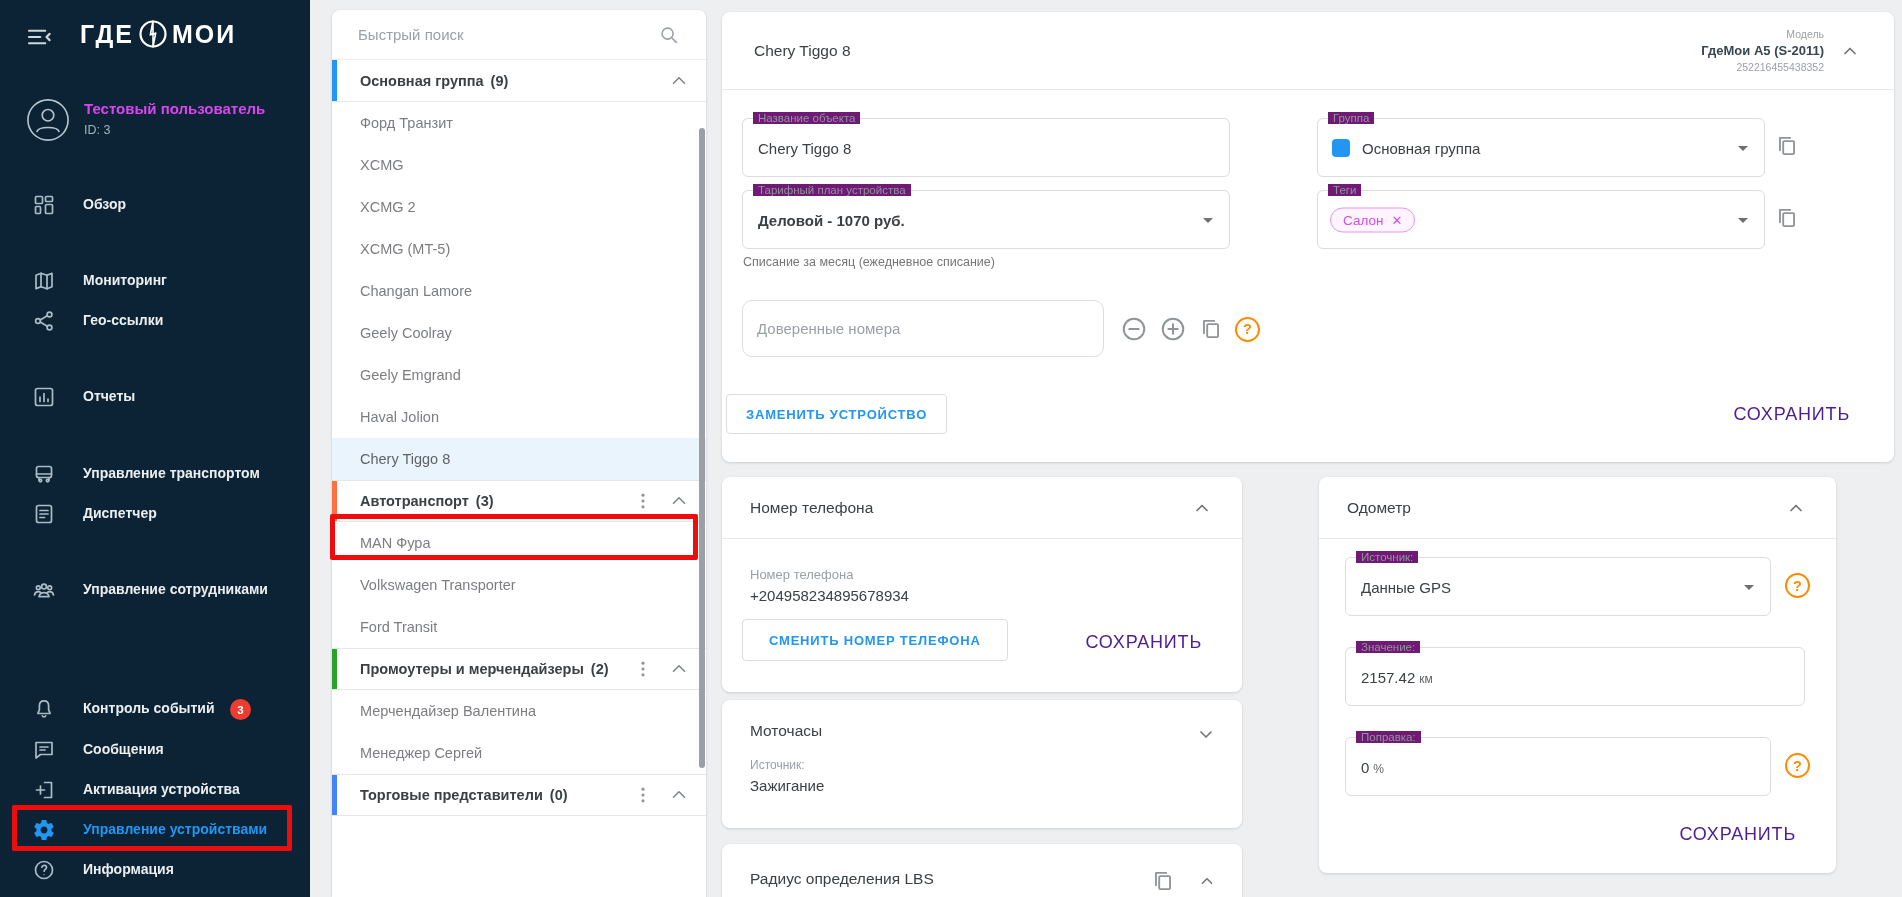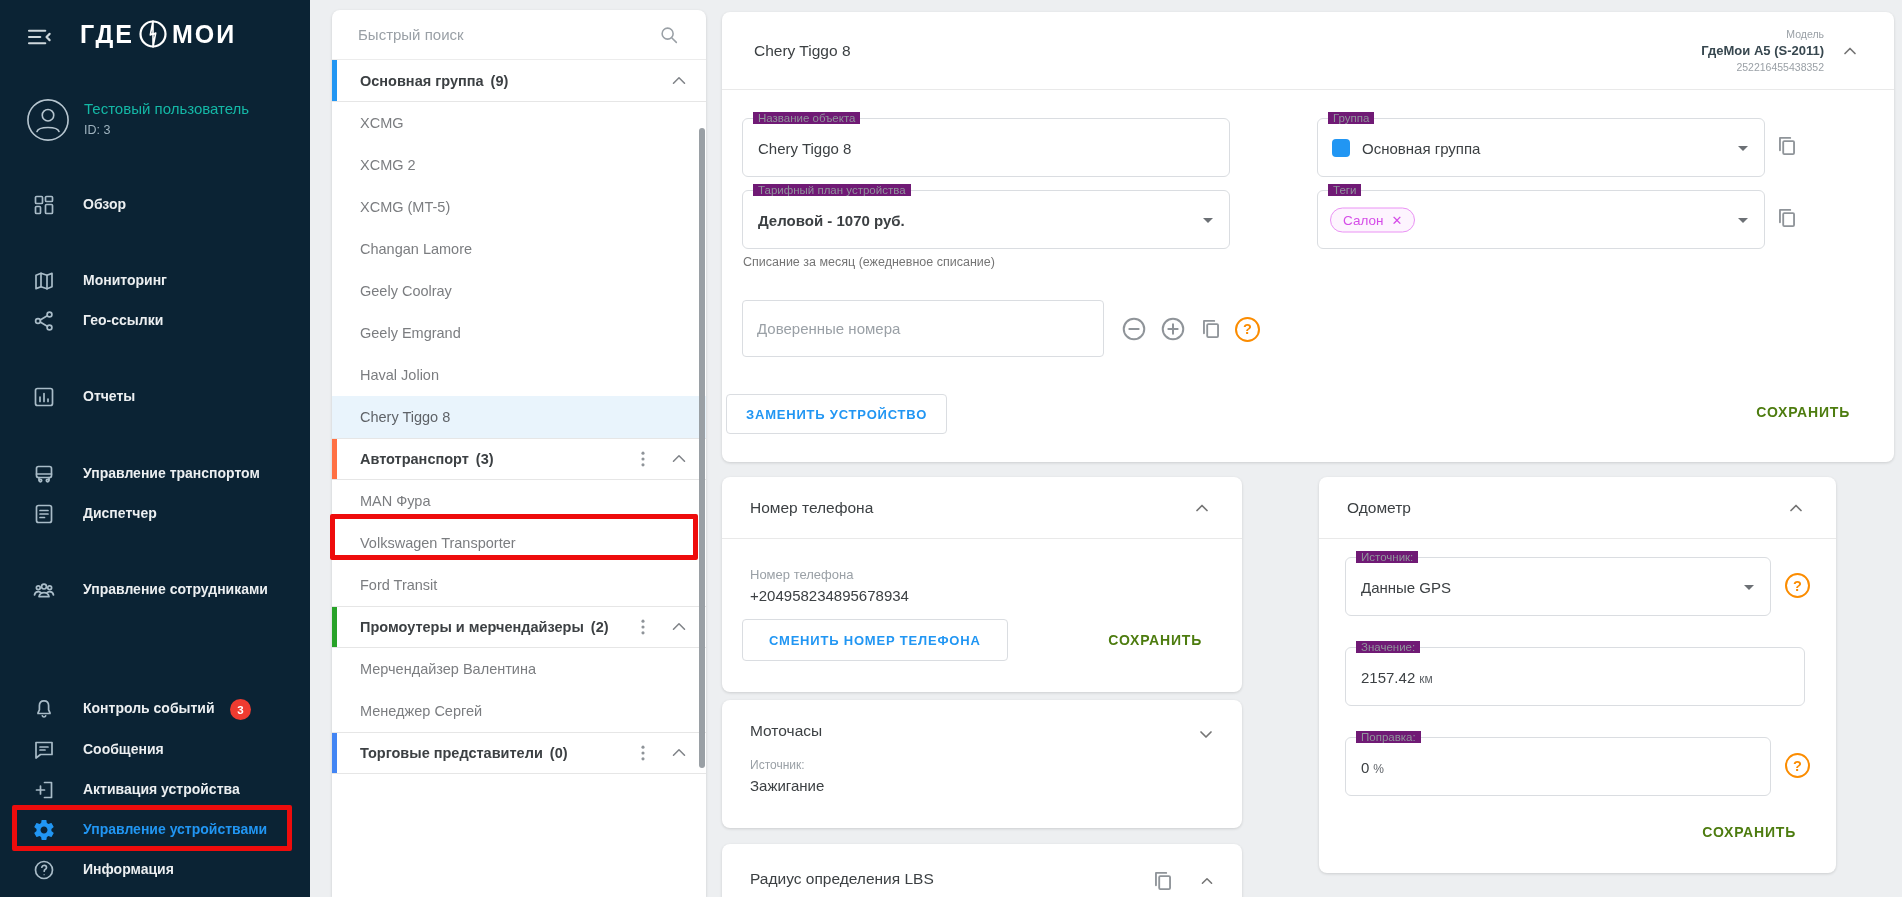--- a/index.html
+++ b/index.html
@@ -7,21 +7,21 @@
   .app{position:relative;width:1902px;height:897px;}
   svg.ic{fill:none;stroke:currentColor;stroke-width:1.7;stroke-linecap:round;stroke-linejoin:round;display:block}
 
   
   .sidebar{position:absolute;left:0;top:0;width:310px;height:897px;background:#0b2334;color:#eceff1;}
   .hamburger{position:absolute;left:24px;top:22px;width:30px;height:30px;color:#cfd8dc;cursor:pointer}
   .logo{position:absolute;left:80px;top:17px;display:flex;align-items:center;color:#fff;
     font-size:25px;font-weight:700;letter-spacing:2px}
   .logo svg{margin:0 2px}
   .user-avatar{position:absolute;left:26px;top:98px;width:44px;height:44px;color:#b6c5cf}
-  .user-name{position:absolute;left:84px;top:100px;font-size:15px;font-weight:400;color:#14b8a6;white-space:nowrap}
+  .user-name{position:absolute;left:84px;top:100px;font-size:15px;font-weight:700;color:#d946ef;white-space:nowrap}
   .user-id{position:absolute;left:84px;top:123px;font-size:12.5px;color:#9fb3bf}
   .nav{position:absolute;left:0;top:0;width:310px;height:897px}
   .nav-item{position:absolute;left:0;width:310px;height:40px;cursor:pointer;color:#eceff1}
   .nav-item .nav-ic{position:absolute;left:32px;top:8px;width:24px;height:24px;color:#a9bcc8}
   .nav-item .nav-label{position:absolute;left:83px;top:11px;font-size:14px;font-weight:600;white-space:nowrap}
   .nav-item.active{color:#2196f3}
   .nav-item.active .nav-ic{color:#2196f3}
   .nav-item:nth-of-type(1){top:185px}.nav-item:nth-of-type(2){top:261px}
   .nav-item:nth-of-type(3){top:301px}.nav-item:nth-of-type(4){top:377px}
   .nav-item:nth-of-type(5){top:454px}.nav-item:nth-of-type(6){top:494px}
@@ -80,30 +80,30 @@
   .fld .unit{font-size:12px;color:#5f6368;margin-left:4px}
   .caret{position:absolute;right:16px;top:50%;margin-top:-2px;width:0;height:0;
     border-left:5px solid transparent;border-right:5px solid transparent;border-top:5.5px solid #6c7075}
   .grp-swatch{position:absolute;left:14px;top:50%;margin-top:-9px;width:18px;height:18px;border-radius:4px}
   .grp-value{left:44px}
   .chip{position:absolute;left:12px;top:50%;transform:translateY(-50%);display:flex;align-items:center;gap:8px;
     border:1px solid #ea92f4;background:#fdf4fe;color:#d54ce8;font-size:13.5px;padding:4px 12px;border-radius:15px}
   .chip-x{font-size:13px;cursor:pointer}
   .copy-btn{position:absolute;width:26px;height:26px;color:#8f9499;cursor:pointer}
   .hint{position:absolute;font-size:12.5px;color:#757575}
-  .txt-input{position:absolute;border:1px solid #dadde1;border-radius:4px;background:#fff;
+  .txt-input{position:absolute;border:1px solid #dadde1;border-radius:10px;background:#fff;
     font-family:"Liberation Sans","DejaVu Sans",sans-serif;font-size:15px;color:#3c4043;padding:0 14px;outline:none;box-sizing:border-box}
   .txt-input::placeholder{color:#9aa0a6}
   .icon-row{position:absolute;display:flex;align-items:center;gap:11px}
   .circle-ic{width:28px;height:28px;color:#8f9499;cursor:pointer}
   .help{width:25px;height:25px;border:2.4px solid #fb8c00;border-radius:50%;color:#fb8c00;font-weight:700;
     font-size:14.5px;display:flex;align-items:center;justify-content:center;box-sizing:border-box;cursor:pointer;background:#fff}
   .btn-outline{position:absolute;display:flex;align-items:center;justify-content:center;border:1px solid #dadde1;
     border-radius:4px;background:#fff;color:#2196f3;font-size:13px;font-weight:700;letter-spacing:.8px;cursor:pointer;white-space:nowrap}
-  .btn-text{position:absolute;color:#4d7c0f;font-size:14px;font-weight:700;letter-spacing:.8px;cursor:pointer;white-space:nowrap}
+  .btn-text{position:absolute;color:#4c1d95;font-size:18px;font-weight:400;letter-spacing:.8px;cursor:pointer;white-space:nowrap}
 
   .phone-card{left:722px;top:477px;width:520px;height:215px}
   .phone-card .card-head{height:62px}
   .p-label{position:absolute;left:28px;top:90px;font-size:13px;color:#9aa0a6}
   .p-value{position:absolute;left:28px;top:110px;font-size:15px;color:#3c4043}
 
   .motor-card{left:722px;top:700px;width:520px;height:128px}
   .m-title{position:absolute;left:28px;top:22px;font-size:15.5px;font-weight:500;color:#3c4043}
   .m-chev{position:absolute;right:24px;top:22px;width:24px;height:24px;color:#757575;cursor:pointer}
   .m-label{position:absolute;left:28px;top:58px;font-size:12px;color:#9aa0a6}
@@ -286,20 +286,23 @@
       <span class="bar" style="background: rgb(33, 150, 243);"></span>
       <span class="g-label">Основная группа</span>
       <span class="g-count">(9)</span>
       <span class="spacer"></span>
       <span class="chev">
           <svg class="ic" viewBox="0 0 24 24" stroke-width="2">
             <path d="M6 14.5 12 8.5l6 6"></path>
           </svg>
         </span>
     </div>
+    <div class="row item">
+        <span class="i-label">Форд Транзит</span>
+      </div>
     <div class="row item">
         <span class="i-label">XCMG</span>
       </div>
     <div class="row item">
         <span class="i-label">XCMG 2</span>
       </div>
     <div class="row item">
         <span class="i-label">XCMG (MT-5)</span>
       </div>
     <div class="row item">

